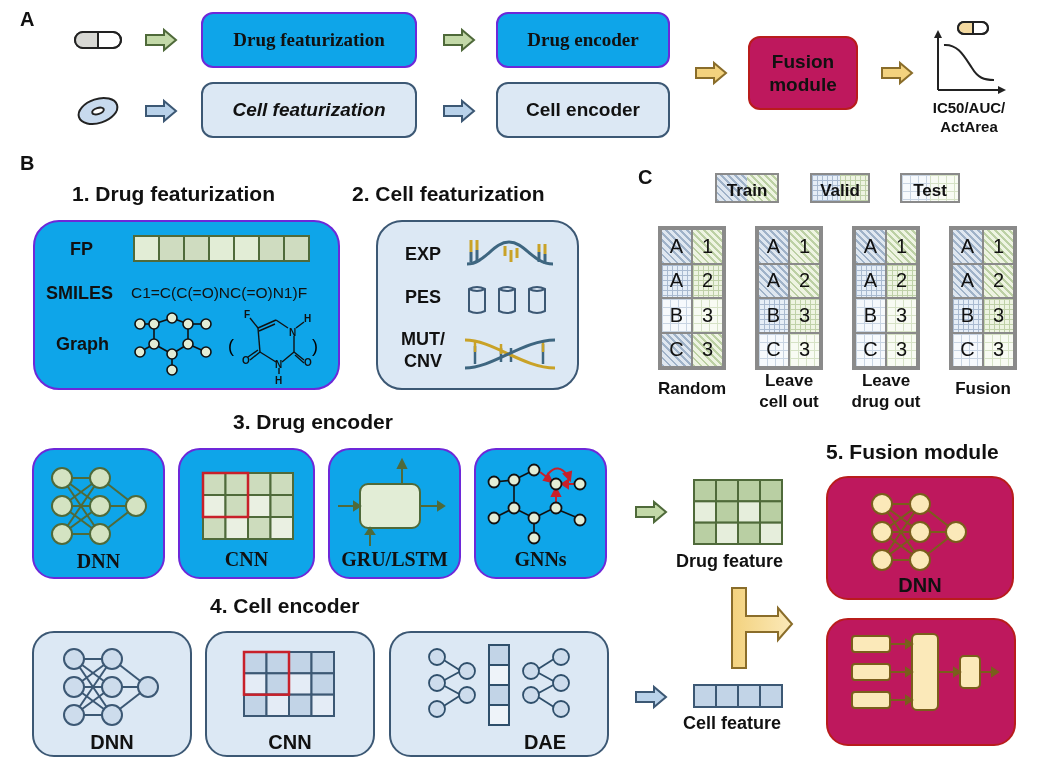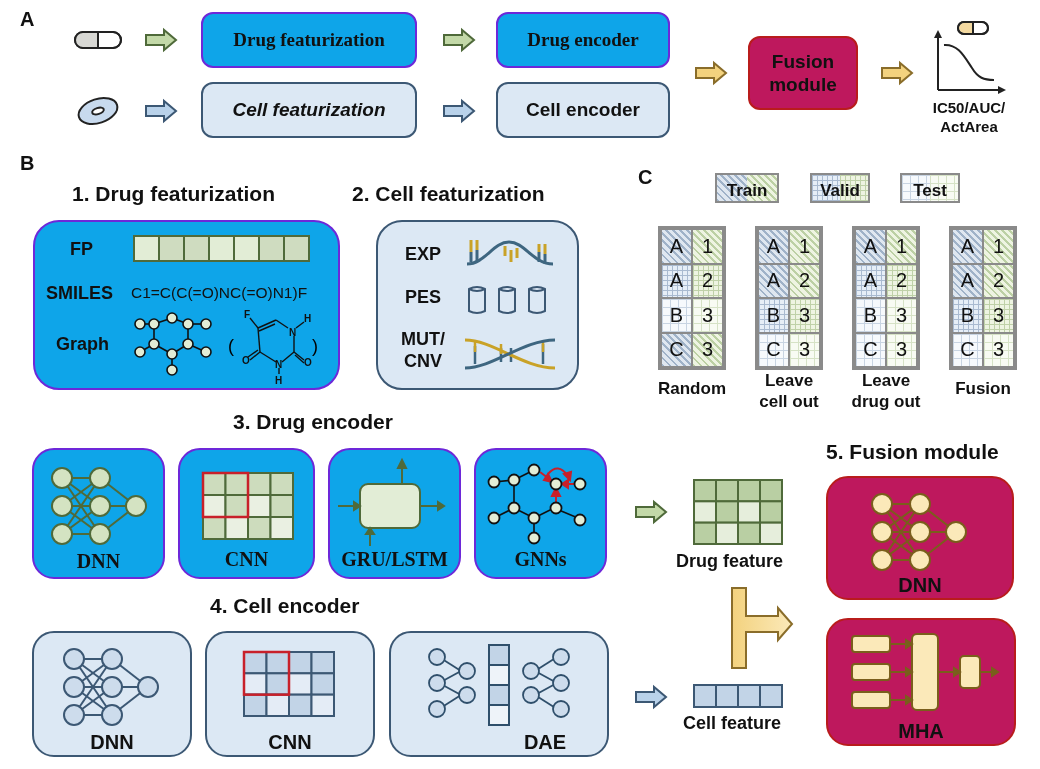--- a/index.html
+++ b/index.html
@@ -477,21 +477,20 @@
       <line x1="40" y1="40" x2="58" y2="40"></line>
         <path d="M56 36 L62 40 L56 44Z"></path>
       <line x1="40" y1="68" x2="58" y2="68"></line>
         <path d="M56 64 L62 68 L56 72Z"></path>
       <line x1="88" y1="40" x2="106" y2="40"></line>
         <path d="M104 36 L110 40 L104 44Z"></path>
       <line x1="130" y1="40" x2="144" y2="40"></line>
         <path d="M142 36 L148 40 L142 44Z"></path>
     </g>
   </svg>
-  <div class="cap" style="top:100px;">MHA</div>
 </div>
 
 <div class="panel-letter" style="left:638px;top:166px;">C</div>
 
 <div class="legend" style="left:715px;top:173px;width:64px;">
   <div class="trB abs" style="left:0;top:0;width:50%;height:100%;"></div>
   <div class="trG abs" style="left:50%;top:0;width:50%;height:100%;"></div>
   <span style="position:relative;">Train</span>
 </div>
 <div class="legend" style="left:810px;top:173px;width:60px;">

